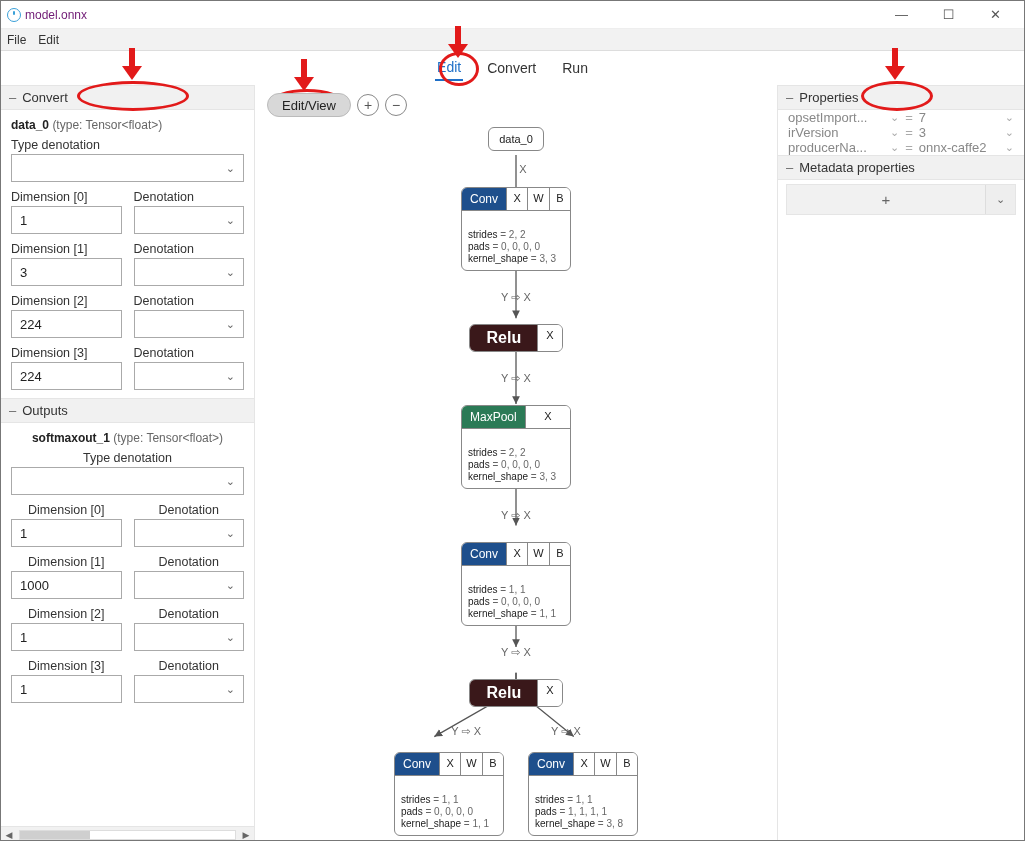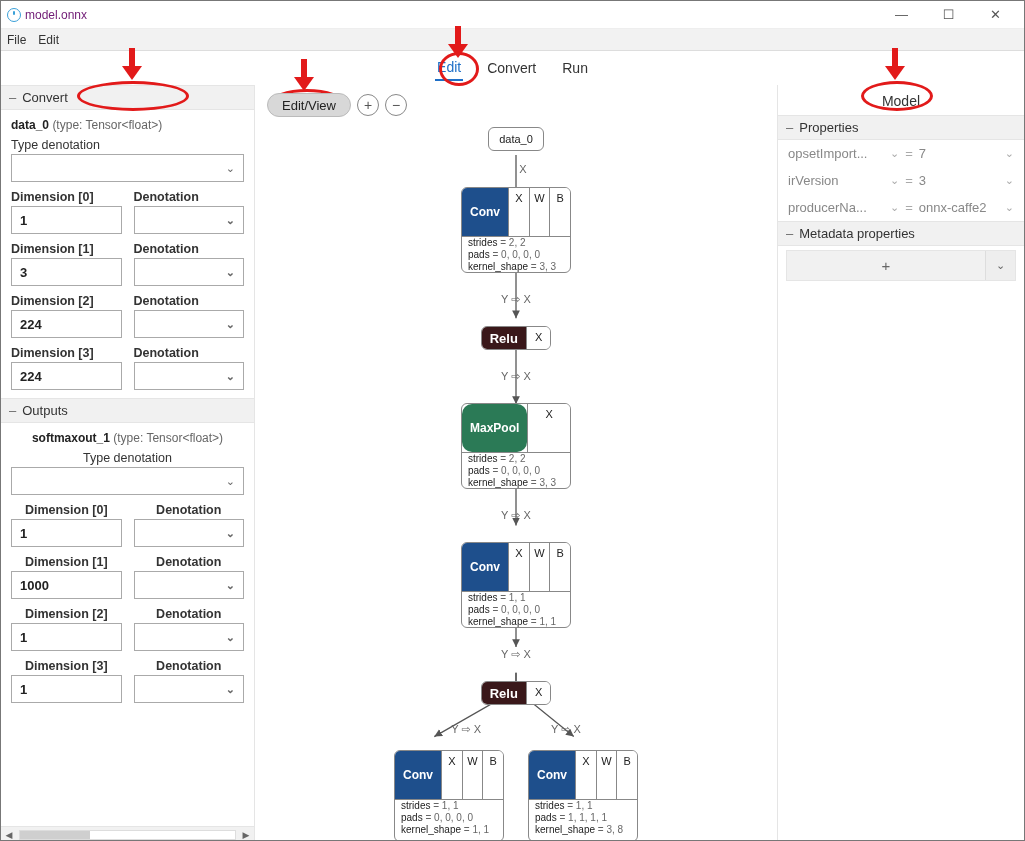--- a/index.html
+++ b/index.html
@@ -34,50 +34,50 @@
   .section-bar .toggle { font-size:13px; color:#666; }
   .section-body { padding: 8px 10px; overflow:auto; flex:1;}
   .item-head { font-size:12px; margin-bottom:6px;}
   .item-head .name { font-weight:700;}
   .item-head .type { color:#666; font-weight:400;}
   .field-label { font-size:12.5px; color:#333; margin-top:2px; margin-bottom:2px;}
   .fullrow .selectbox { width:100%; }
   .selectbox { border:1px solid #aaa; height:28px; display:flex; align-items:center; padding:0 8px; font-size:13px; position:relative; background:#fff;}
   .selectbox .chev { margin-left:auto; color:#666; font-size:11px;}
   .row2 { display:flex; gap:12px; margin-top:6px;}
-  .col { flex:1;font-weight:bold; }
-  
-  .prop-row { display:flex; align-items:center; padding: 6px 10px; gap:6px; color:#888; font-size:13px;}
+  .col { flex:1; }
+  
+  .prop-row { display:flex; align-items:center; padding: 0 10px; gap:6px; color:#888; font-size:13px;}
   .prop-row .key { width: 96px; overflow:hidden; text-overflow:ellipsis; white-space:nowrap;}
   .prop-row .chev-s { color:#aaa; font-size:11px;}
   .prop-row .eq { color:#aaa; }
   .prop-row .val { flex:1; color:#888; }
   .add-row { background:#f1f1f1; border:1px solid #e5e5e5; margin:4px 8px; display:flex; align-items:stretch;}
   .add-row .plus { flex:1; text-align:center; padding:6px 0; color:#666; font-size:15px;}
   .add-row .dd { width:30px; border-left:1px solid #ddd; display:flex; align-items:center; justify-content:center;color:#666; font-size:11px; background:#eee;}
   
   .center-toolbar { position:absolute; top:8px; left:12px; display:flex; align-items:center; gap:6px;}
   .evbtn { border:1px solid #bbb; background:#d8d8d8; border-radius:12px; height:24px; padding:0 14px; display:flex; align-items:center; font-size:13px; cursor:pointer;}
   .circlebtn { width:22px; height:22px; border:1px solid #888; border-radius:50%; display:flex; align-items:center; justify-content:center; font-size:14px; color:#555; cursor:pointer; background:#fff;}
   
   .graph { position:absolute; top:42px; left:0; right:0; bottom:0; display:flex; flex-direction:column; align-items:center; }
   .node { border:1px solid #888; border-radius:6px; background:#fff; font-size:11px; }
   .simple-node { padding:5px 10px; }
   .op-node { width: 110px; border-radius:6px; overflow:hidden;}
   .op-node .hdr { display:flex; }
-  .op-node .hdr .op { color:#fff; font-weight:700; font-size:12px; padding:17px 8px; flex:0 0 auto;}
+  .op-node .hdr .op { color:#fff; font-weight:400; font-size:12px; padding:4px 8px; flex:0 0 auto;}
   .op-node .hdr .ports { display:flex; flex:1;}
   .op-node .hdr .port { flex:1; text-align:center; border-left:1px solid #888; padding:4px 0; font-size:11px; background:#fff;}
-  .op-node .body { padding:0 6px 5px; line-height:1.2; font-size:10px; color:#666; border-top:1px solid #888;}
+  .op-node .body { padding:18px 6px 5px; line-height:1.2; font-size:10px; color:#666; border-top:1px solid #888;}
   .op-node .body .k { color:#222; }
   .conv .op { background:#1e4f8c; }
   .relu .op { background:#3a181a; }
-  .maxp .op { background:#2b7a56;border-radius:10px; }
+  .maxp .op { background:#2b7a56; }
   .mini-node { border:1px solid #888; border-radius:6px; overflow:hidden; display:flex;}
-  .mini-node .op { color:#fff; font-weight:600; font-size:13px; padding:4px 8px;}
+  .mini-node .op { color:#fff; font-weight:600; font-size:16px; padding:4px 16px;}
   .mini-node .port { border-left:1px solid #888; padding:4px 8px; font-size:11px; background:#fff;}
   .edge-label { font-size:11px; color:#666; }
   svg.edges { position:absolute; top:42px; left:0; width:100%; height:100%; pointer-events:none;}
   
   .hscroll { height:16px; background:#f1f1f1; border-top:1px solid #e5e5e5; display:flex; align-items:center;}
   .hscroll .lbtn,.hscroll .rbtn { width:16px; text-align:center; font-size:9px; color:#666;}
   .hscroll .track { flex:1; height:10px; margin:0 2px; background:#fff; border:1px solid #ddd; position:relative;}
   .hscroll .thumb { position:absolute; top:0; left:0; height:100%; width:70px; background:#cfcfcf;}
 </style>
 </head>
@@ -425,21 +425,20 @@
             <span class="k">strides</span> = <span>1, 1</span><br>
             <span class="k">pads</span> = <span>1, 1, 1, 1</span><br>
             <span class="k">kernel_shape</span> = <span>3, 8</span>
           </div>
         </div>
       </div>
     </div>
   </div>
 
   <div class="rightpanel">
-    <div class="panel-title">Model</div>
     <div class="section-bar">
       <span class="toggle">–</span>
       <span>Properties</span>
     </div>
     <div id="props-body">
         <div class="prop-row">
           <span class="key">opsetImport...</span>
           <span class="chev-s">⌄</span>
           <span class="eq">=</span>
           <span class="val">7</span>

